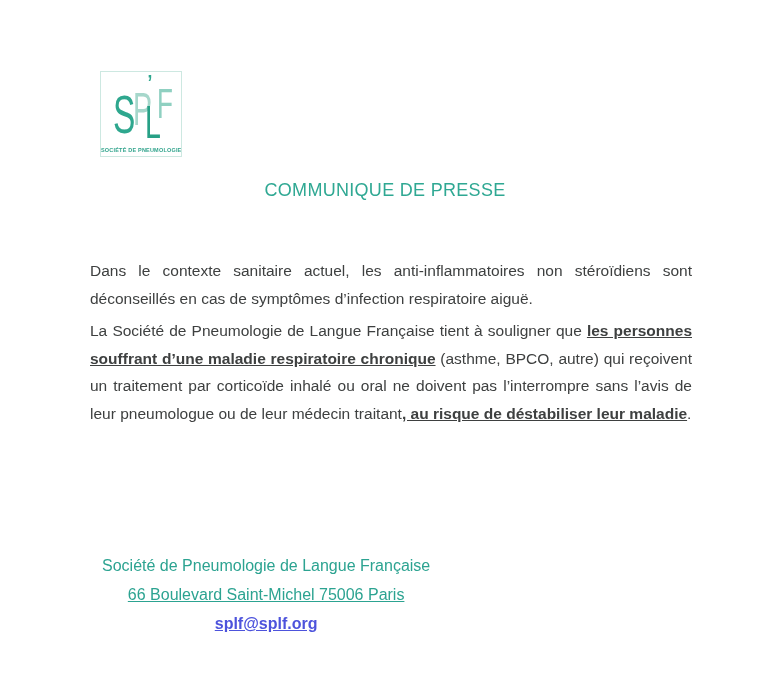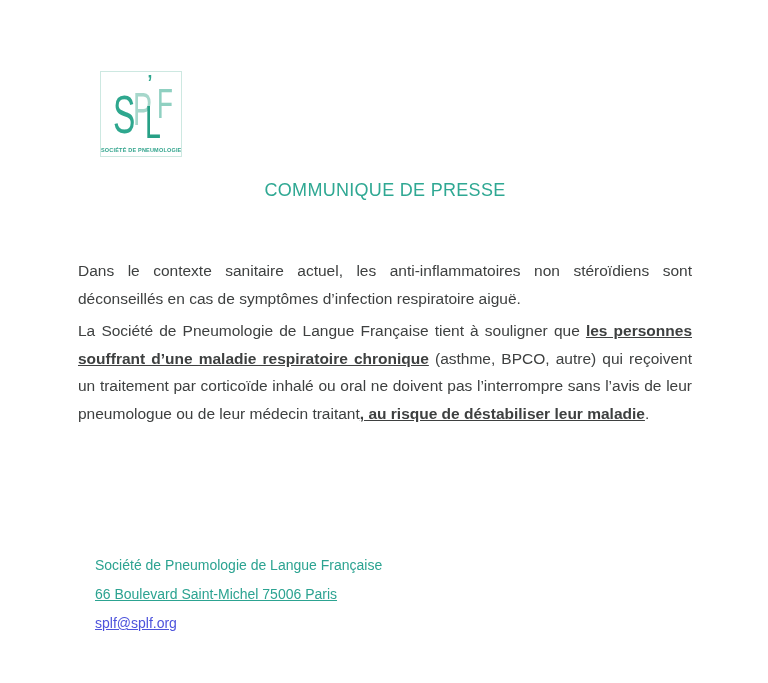--- a/index.html
+++ b/index.html
@@ -66,38 +66,39 @@
   
   .content {
     position: absolute;
     left: 78px;
     top: 257px;
     width: 614px;
     font-size: 15.5px;
     line-height: 27.5px;
     text-align: justify;
   }
-  .content p { margin: 0 0 5px 0; }
+  .content p { margin: 0 0 5px 12px; }
   .content .b { font-weight: 700; }
   .content .u { text-decoration: underline; }
 
   
   .footer {
     position: absolute;
-    left: 95px;
+    left: 102px;
     top: 557px;
-    font-size: 14px;
+    font-size: 16px;
+    text-align: center;
   }
   .footer-line {
     height: 20px;
     margin-bottom: 9px;
     white-space: nowrap;
   }
   .email-link {
-    font-weight: 400;
+    font-weight: 700;
     text-decoration: underline;
     cursor: pointer;
     white-space: nowrap;
   }
 </style>
 </head>
 <body>
 
 <div class="page">
 

